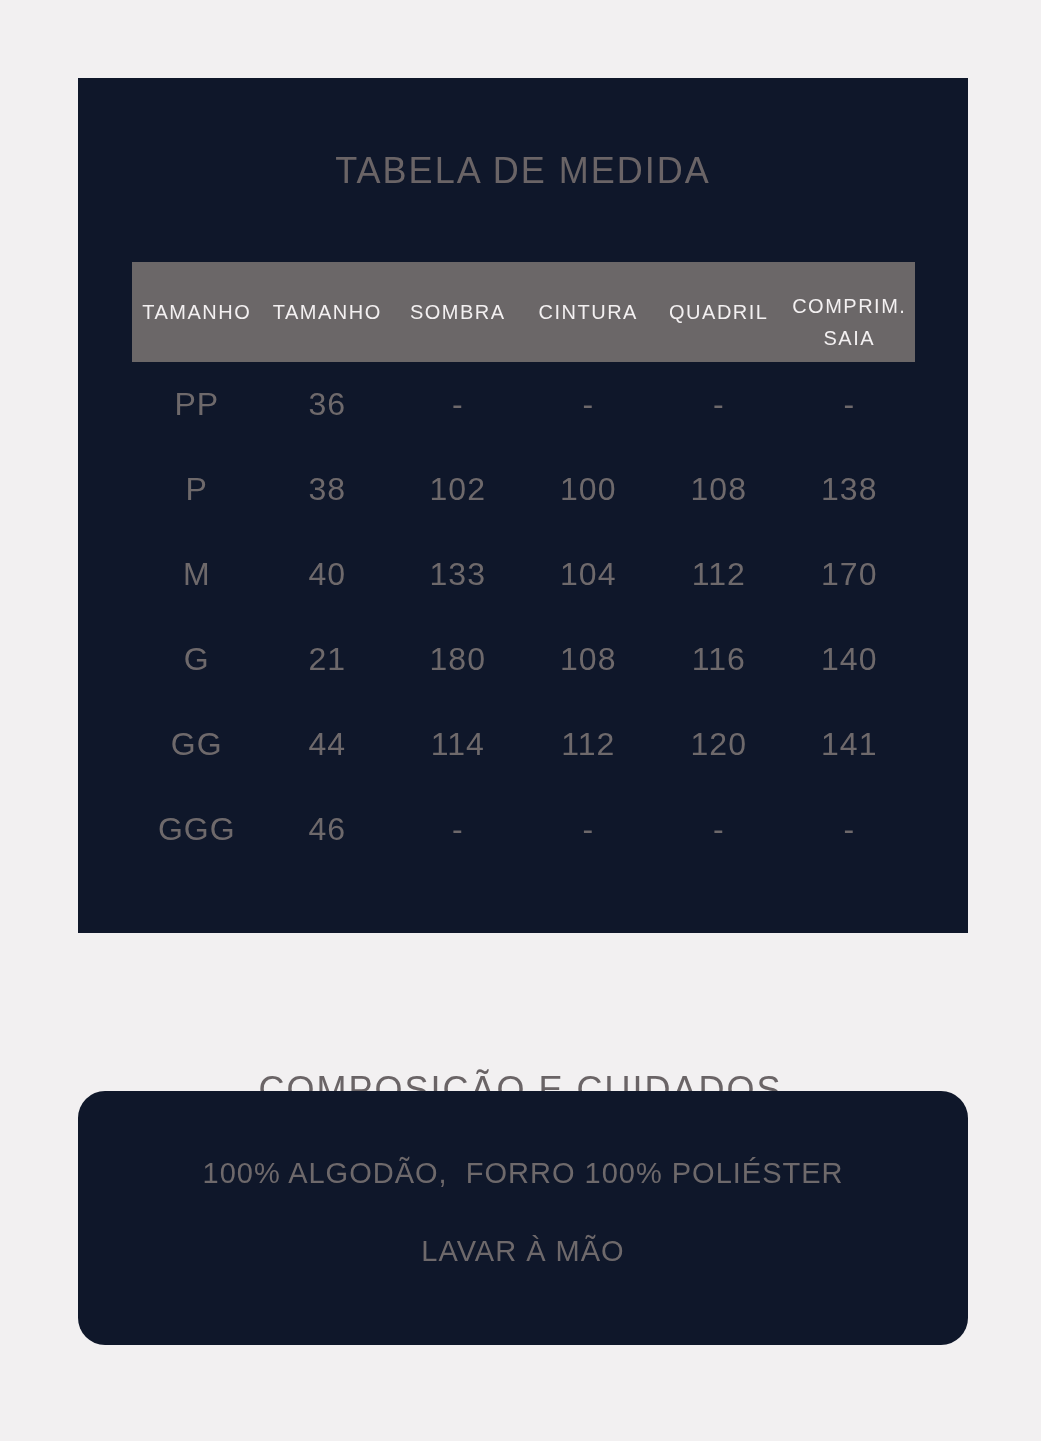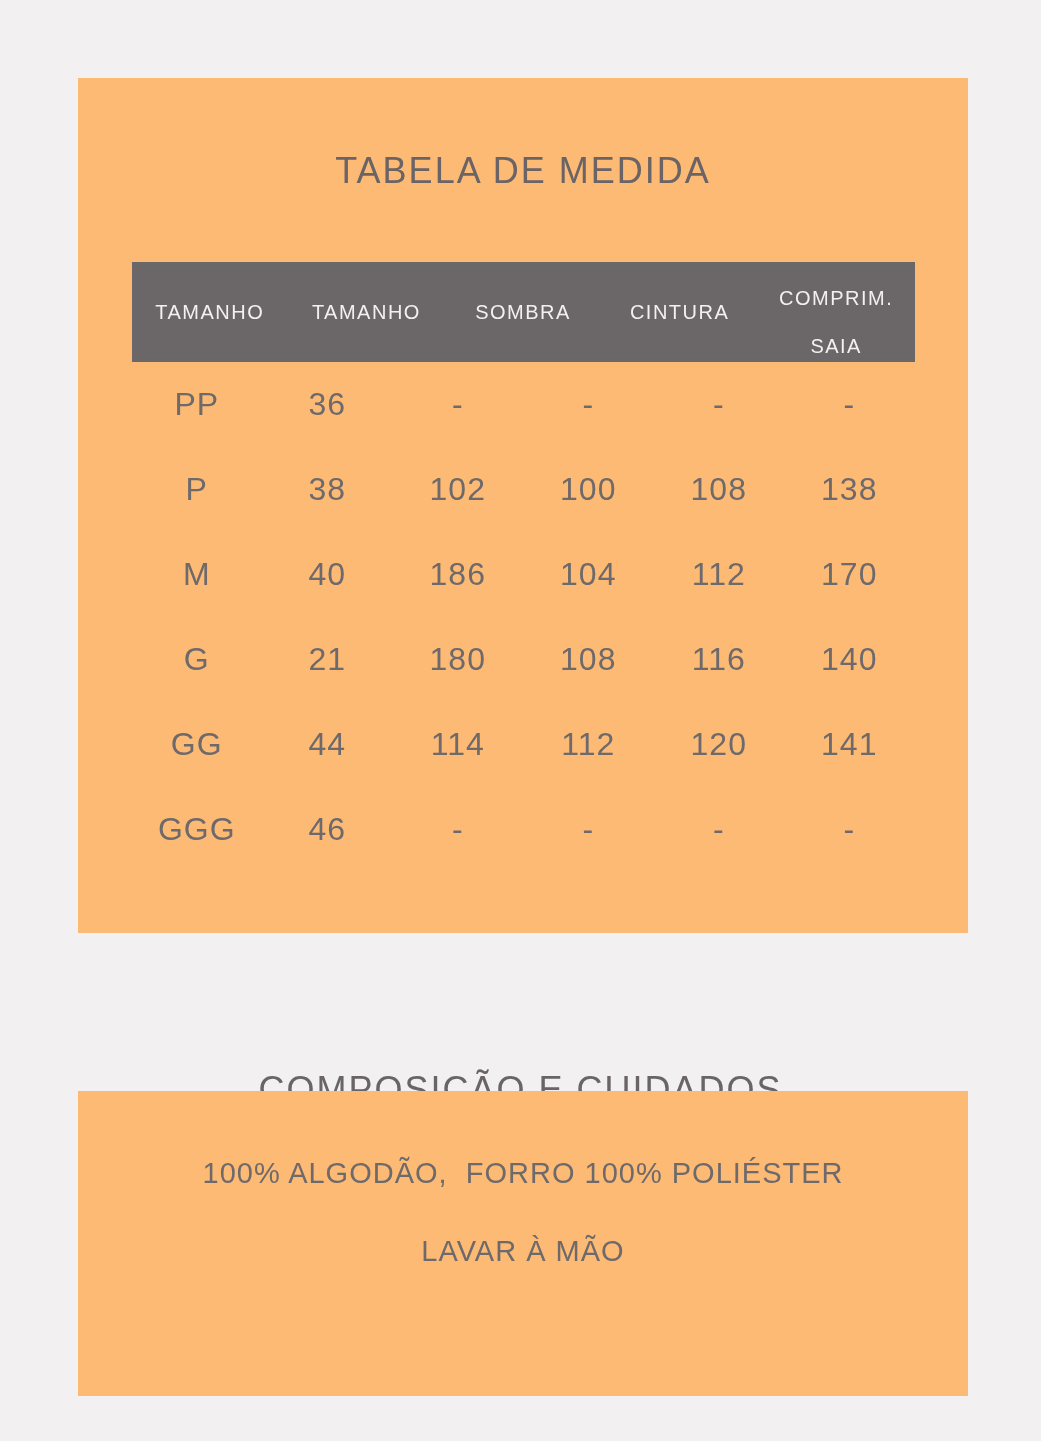--- a/index.html
+++ b/index.html
@@ -7,24 +7,24 @@
   .canvas {
     position:relative;
     width:1041px; height:1441px;
     background:#f2f0f1;
     font-family:"Liberation Sans", sans-serif;
     overflow:hidden;
   }
   .panel {
     position:absolute;
     left:78px; width:890px;
-    background:#fdba74;
+    background:#0f172a;
   }
   .panel--measures { top:78px; height:855px; }
-  .panel--care     { top:1091px; height:305px; }
+  .panel--care     { top:1091px; height:254px;border-radius:27px; }
 
   .big-title {
     text-align:center;
     font-size:36px;
     font-weight:400;
     letter-spacing:2px;
     color:#6a6466;
     line-height:42px;
   }
   .measures-title { margin-top:72px; }
@@ -41,21 +41,21 @@
     display:flex;
     flex-direction:column;
     align-items:center;
     justify-content:center;
     color:#f3f0f1;
     font-size:20px;
     letter-spacing:1.5px;
     line-height:32px;
     text-align:center;
   }
-  .th--comprim { justify-content:space-between; padding-top:20px; }
+  .th--comprim { justify-content:center; padding-top:20px; }
 
   .rows { width:783px; margin:24px auto 0 auto; }
   .tr {
     height:85px;
     display:flex;
     align-items:flex-start;
   }
   .td {
     flex:1 1 0;
     text-align:center;
@@ -87,20 +87,21 @@
 
   <div class="panel panel--measures">
 
     <div class="big-title measures-title">TABELA DE MEDIDA</div>
 
     <div class="header-bar">
       <div class="th">TAMANHO</div>
       <div class="th">TAMANHO</div>
       <div class="th">SOMBRA</div>
       <div class="th">CINTURA</div>
+      <div class="th">QUADRIL</div>
       <div class="th th--comprim">
         <div>COMPRIM.</div>
         <div>SAIA</div>
       </div>
     </div>
 
     <div class="rows">
 
       <div class="tr">
         <div class="td">PP</div>
@@ -116,21 +117,21 @@
         <div class="td">38</div>
         <div class="td">102</div>
         <div class="td">100</div>
         <div class="td">108</div>
         <div class="td">138</div>
       </div>
 
       <div class="tr">
         <div class="td">M</div>
         <div class="td">40</div>
-        <div class="td">186</div>
+        <div class="td">133</div>
         <div class="td">104</div>
         <div class="td">112</div>
         <div class="td">170</div>
       </div>
 
       <div class="tr">
         <div class="td">G</div>
         <div class="td">21</div>
         <div class="td">180</div>
         <div class="td">108</div>

